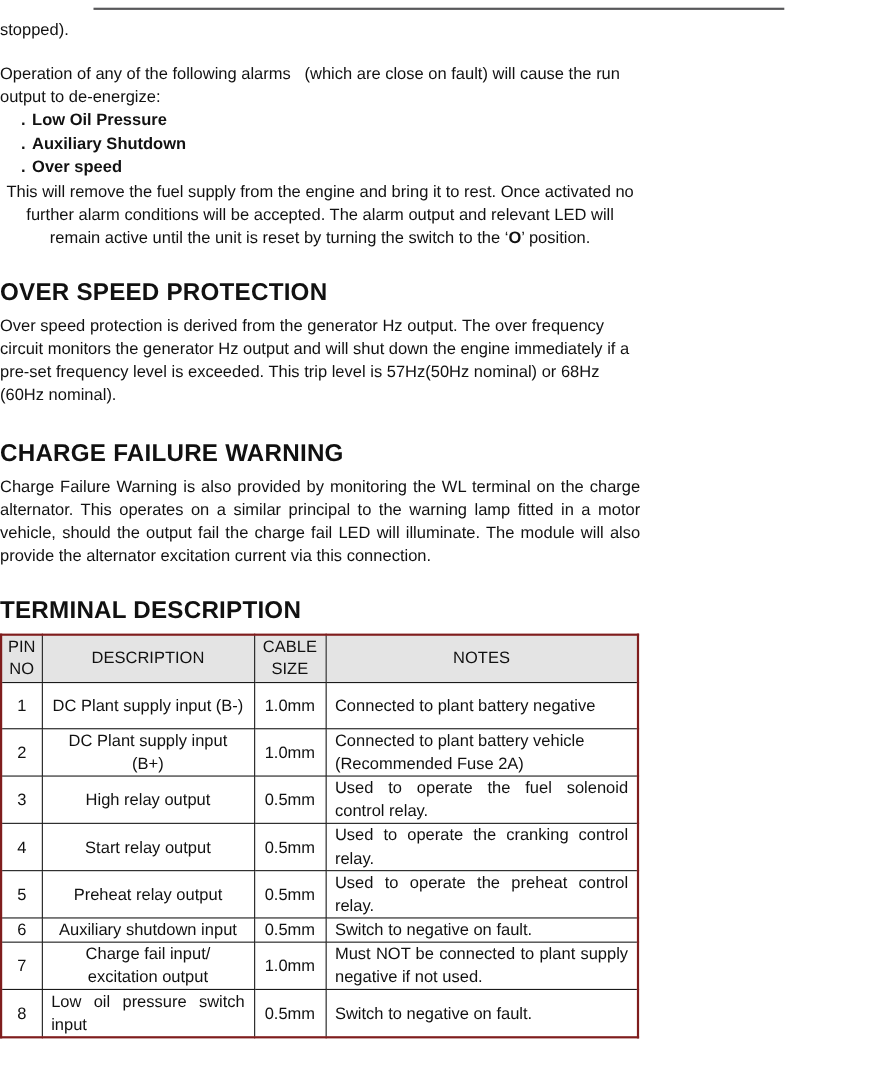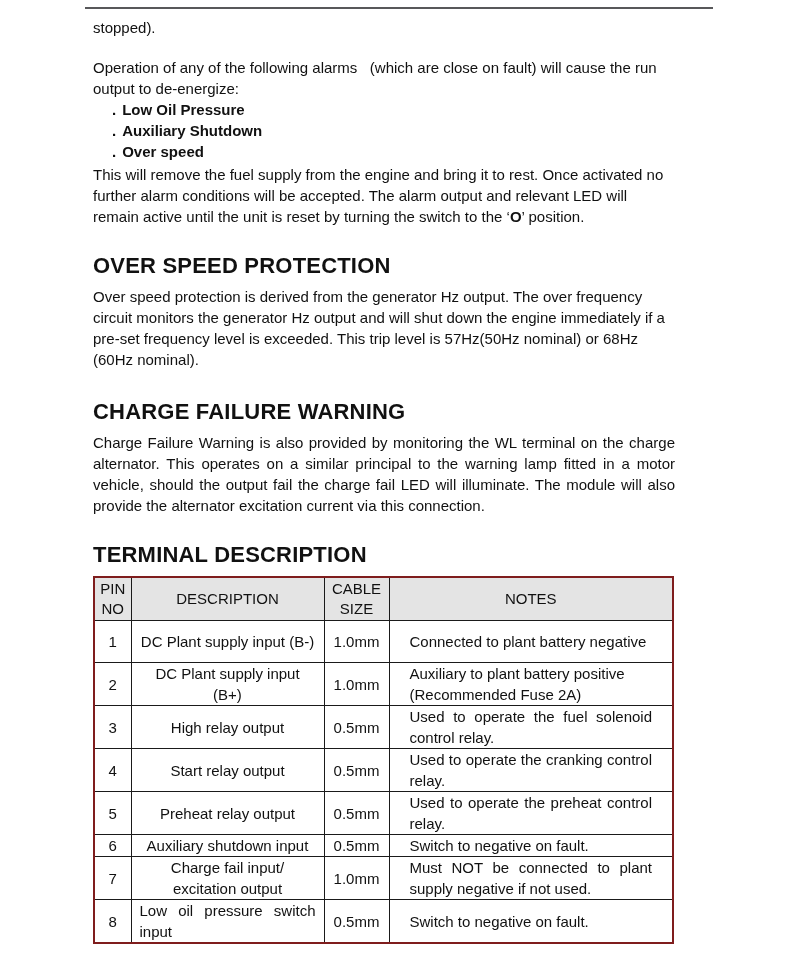--- a/index.html
+++ b/index.html
@@ -12,33 +12,33 @@
   }
   .page { position: relative; width: 793px; height: 979px; }
 
   .rule {
     margin-left: 85px;
     width: 628px; height: 2px;
     background: #58585a;
   }
   .rule-top { margin-top: 7px; }
 
-  .content { margin-left: 93px; width: 582px; }
+  .content { width: 582px; }
 
   p, .alarm-item, h2 { font-size: 15px; line-height: 21px; }
 
   .fragment-top { margin-top: 8px; }
 
   .alarm-intro { margin-top: 19px; }
 
   .alarm-list { margin-top: 0; padding-left: 19px; }
   .alarm-item { font-weight: bold; }
   .alarm-item .dot { font-weight: bold; margin-right: 6px; }
 
-  .alarm-outro { margin-top: 2px; }
+  .alarm-outro { margin-top: 2px; text-align: center; }
   .bold-inline { font-weight: bold; }
 
   h2 {
     font-size: 22px; line-height: 19px;
     font-weight: bold;
     letter-spacing: 0.2px;
   }
   .h-overspeed { margin-top: 29px; }
   .p-overspeed { margin-top: 11px; }
   .h-charge { margin-top: 32px; }
@@ -71,21 +71,21 @@
     height: 42px;
     line-height: 20px;
     padding: 1px 2px;
   }
   tr.r42 { height: 42px; }
   tr.r22 { height: 22px; }
 
   td.pin   { text-align: center; }
   td.cable { text-align: center; }
   td.desc  { text-align: center; padding: 0 8px; }
-  td.notes { text-align: left; padding: 0 20px; }
+  td.notes { text-align: left; padding: 0 8px; }
   td.just  { text-align: justify; }
 </style>
 </head>
 <body>
 
 <div class="page">
 
   <div class="rule rule-top"></div>
 
   <div class="content">
@@ -133,21 +133,21 @@
         <tr class="r42">
           <td class="pin">1</td>
           <td class="desc">DC Plant supply input (B-)</td>
           <td class="cable">1.0mm</td>
           <td class="notes">Connected to plant battery negative</td>
         </tr>
         <tr class="r42">
           <td class="pin">2</td>
           <td class="desc">DC Plant supply input (B+)</td>
           <td class="cable">1.0mm</td>
-          <td class="notes">Auxiliary to plant battery positive (Recommended Fuse 2A)</td>
+          <td class="notes">Connected to plant battery vehicle (Recommended Fuse 2A)</td>
         </tr>
         <tr class="r42">
           <td class="pin">3</td>
           <td class="desc">High relay output</td>
           <td class="cable">0.5mm</td>
           <td class="notes just">Used to operate the fuel solenoid control relay.</td>
         </tr>
         <tr class="r42">
           <td class="pin">4</td>
           <td class="desc">Start relay output</td>

